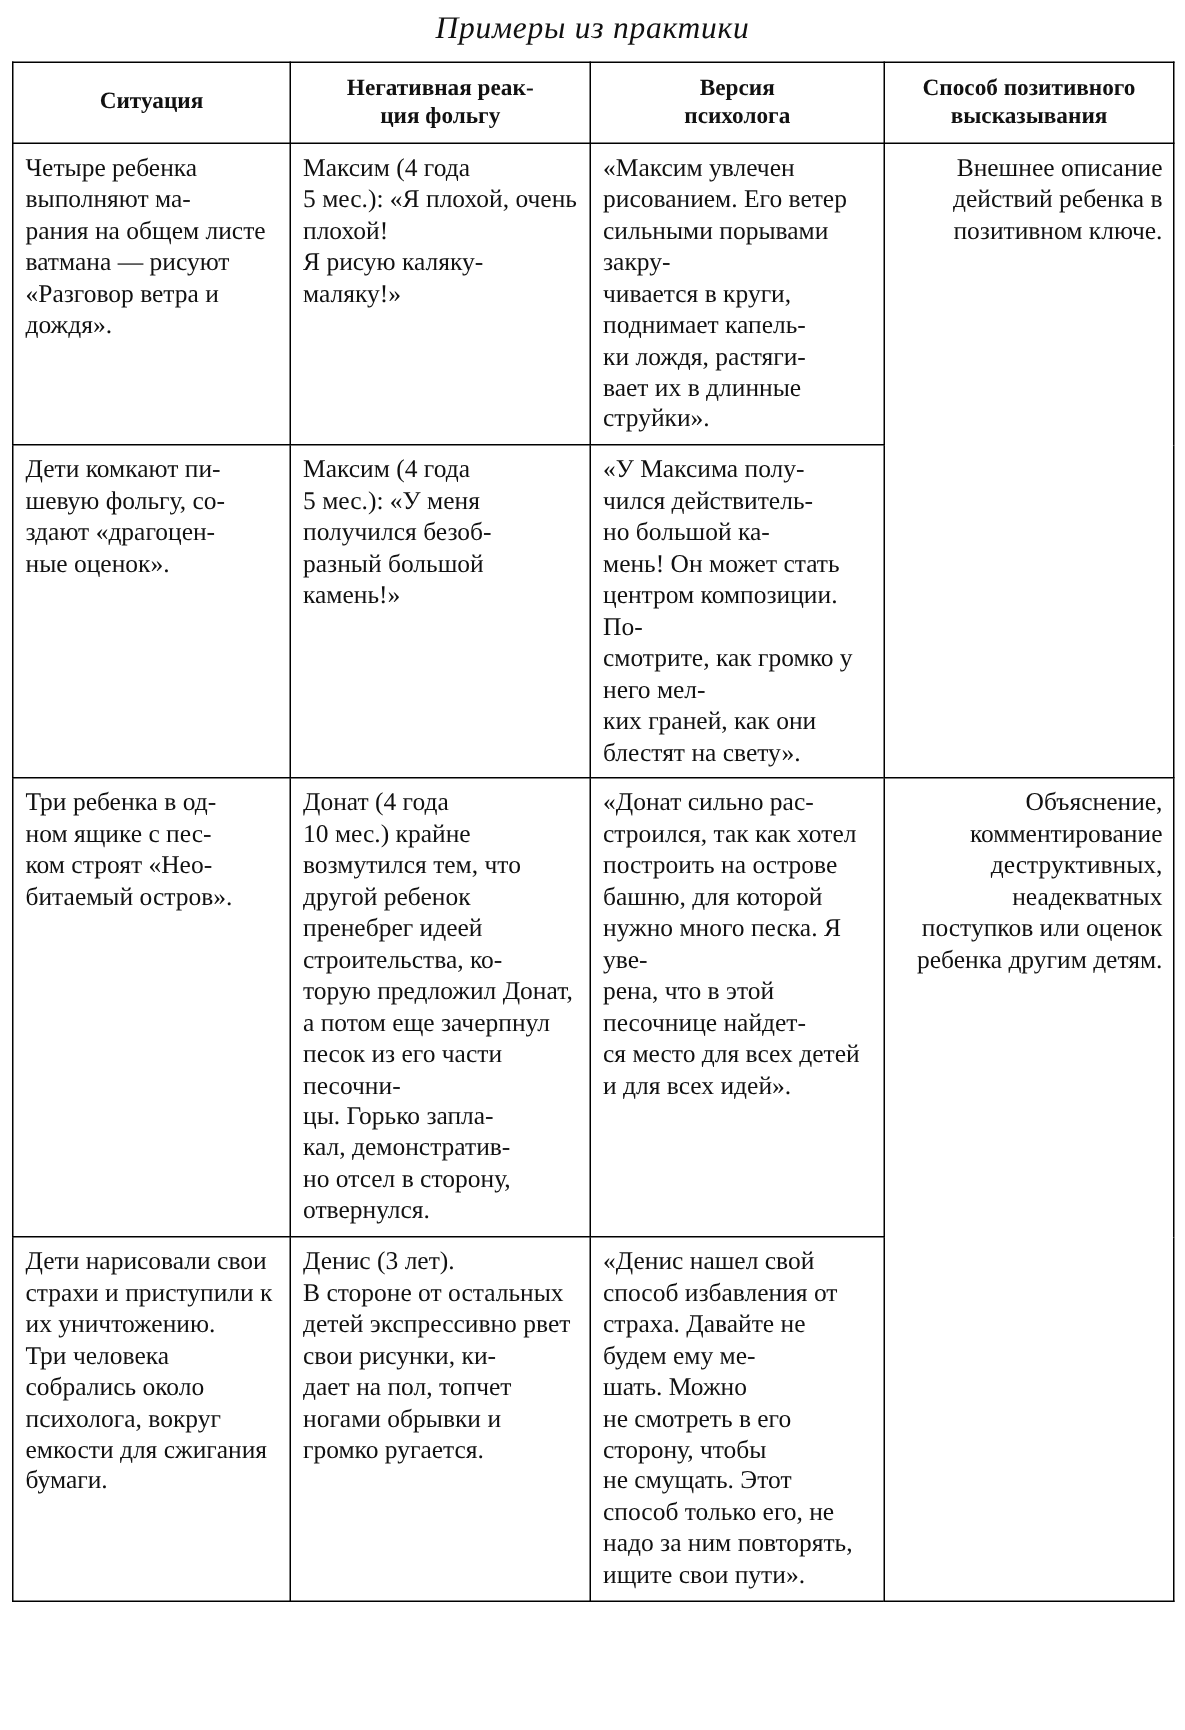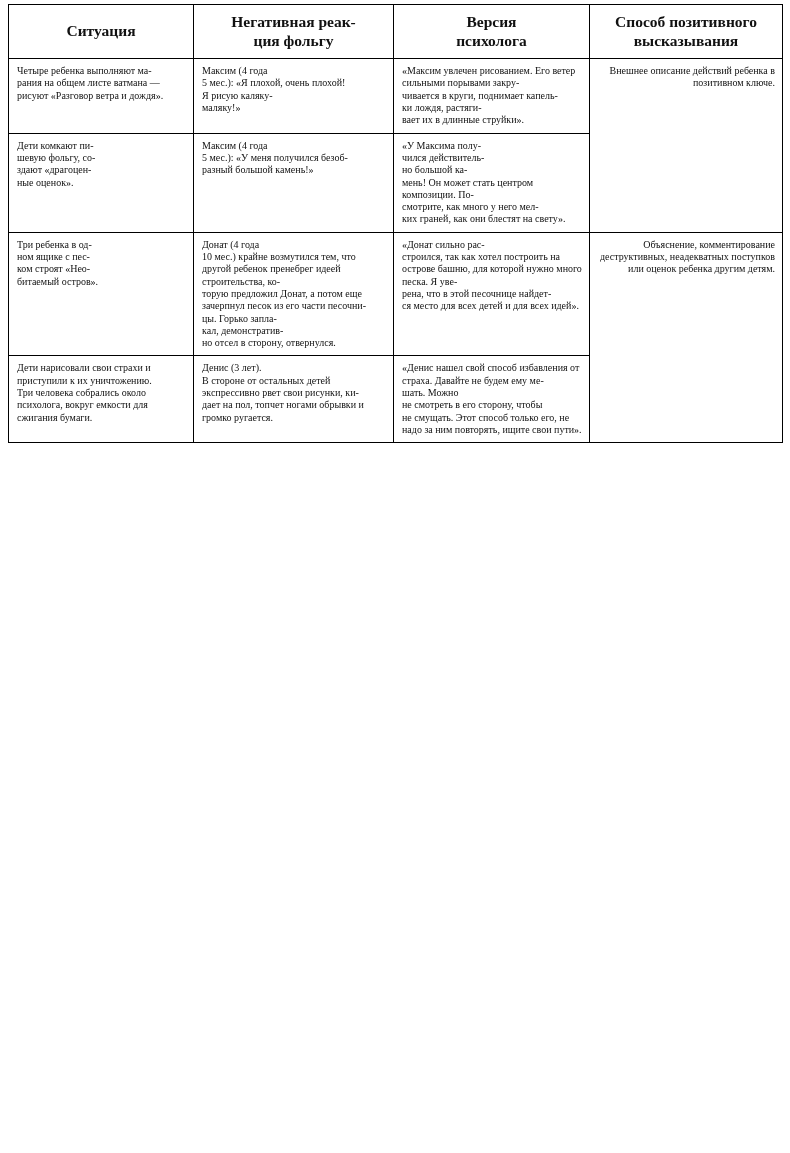--- a/index.html
+++ b/index.html
@@ -32,21 +32,21 @@
     border-collapse: collapse;
     width: 774px;
     margin: 4px auto;
     table-layout: fixed;
   }
   table.examples th,
   table.examples td {
     border: 1px solid #000000;
     vertical-align: top;
     padding: 6px 7px 6px 8px;
-    font-size: 10px;
+    font-size: 17px;
     line-height: 1.23;
     font-family: "Liberation Serif", "DejaVu Serif", serif;
   }
   table.examples thead th {
     text-align: center;
     vertical-align: middle;
     font-weight: bold;
     padding: 8px 6px;
     line-height: 1.2;
     font-size: 15.5px;
@@ -63,20 +63,21 @@
   .col2 { width: 200px; }
   .col3 { width: 196px; }
   .col4 { width: 193px; }
   .nowrapline { white-space: pre-line; }
 </style>
 </head>
 <body>
 
 <div class="page">
 
+  <div class="doc-title">Примеры из практики</div>
 
   <table class="examples">
     <colgroup>
       <col class="col1">
       <col class="col2">
       <col class="col3">
       <col class="col4">
     </colgroup>
     <thead>
       <tr>
@@ -108,21 +109,21 @@
 шевую фольгу, со-
 здают «драгоцен-
 ные оценок».</td>
         <td class="cell-text nowrapline">Максим (4 года
 5 мес.): «У меня получился безоб-
 разный большой камень!»</td>
         <td class="cell-text nowrapline">«У Максима полу-
 чился действитель-
 но большой ка-
 мень! Он может стать центром композиции. По-
-смотрите, как много у него мел-
+смотрите, как громко у него мел-
 ких граней, как они блестят на свету».</td>
       </tr>
       <tr>
         <td class="cell-text nowrapline">Три ребенка в од-
 ном ящике с пес-
 ком строят «Нео-
 битаемый остров».</td>
         <td class="cell-text nowrapline">Донат (4 года
 10 мес.) крайне возмутился тем, что другой ребенок пренебрег идеей строительства, ко-
 торую предложил Донат, а потом еще зачерпнул песок из его части песочни-

